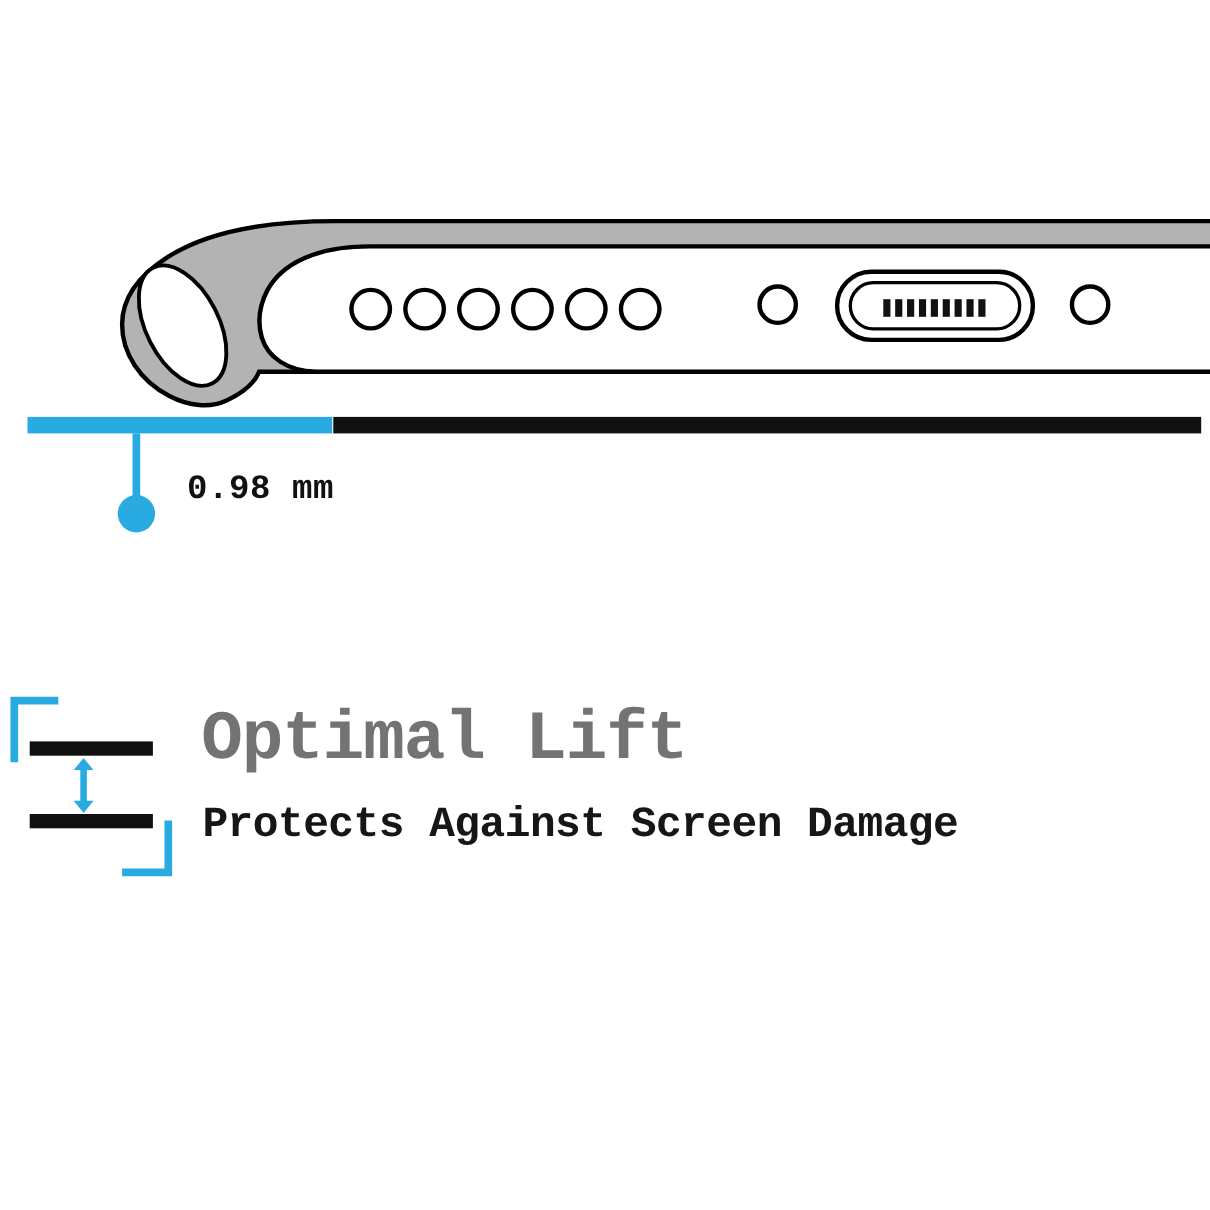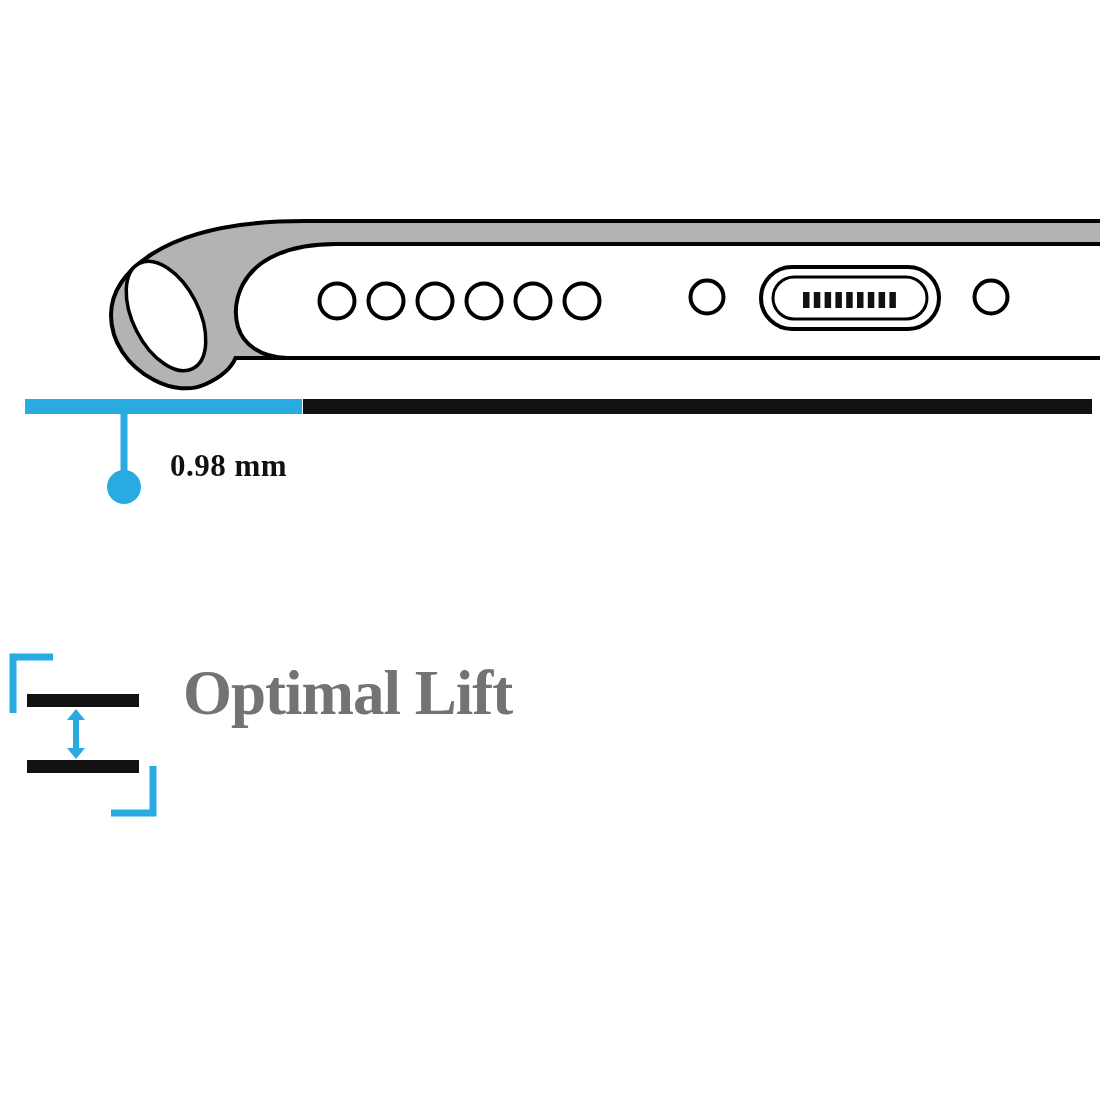--- a/index.html
+++ b/index.html
@@ -4,21 +4,21 @@
 <style>
   :root{
     --accent:#29abe2;
     --case-gray:#b3b3b3;
     --outline:#000000;
     --ink:#111111;
   }
   html,body{margin:0;padding:0;background:#fff;}
   .canvas{
     position:relative;width:1100px;height:808px;background:#ffffff;
-    overflow:hidden;font-family:Liberation Serif, serif;margin-top:20px;
+    overflow:hidden;font-family:Liberation Mono, monospace;
   }
   .svg-layer{position:absolute;left:0;top:0;}
   
   .ol{stroke:var(--outline);stroke-width:4;}
   .ol-thin{stroke:var(--outline);stroke-width:3;}
   .fill-gray{fill:var(--case-gray);}
   .fill-white{fill:#ffffff;}
   .fill-accent{fill:var(--accent);}
   .fill-ink{fill:var(--ink);}
   .stroke-accent{stroke:var(--accent);fill:none;}
@@ -108,14 +108,15 @@
         <polygon class="fill-accent" points="76,739 67,728 85,728"></polygon>
       </g>
       <path class="stroke-accent" d="M 153 746 L 153 793 L 111 793" stroke-width="7"></path>
     </g>
   </svg>
 
   <div class="label-mm">0.98 mm</div>
 
   <div class="feature-title">Optimal Lift</div>
 
+  <div class="feature-subtitle">Protects Against Screen Damage</div>
 
 </div>
 
 </body></html>

